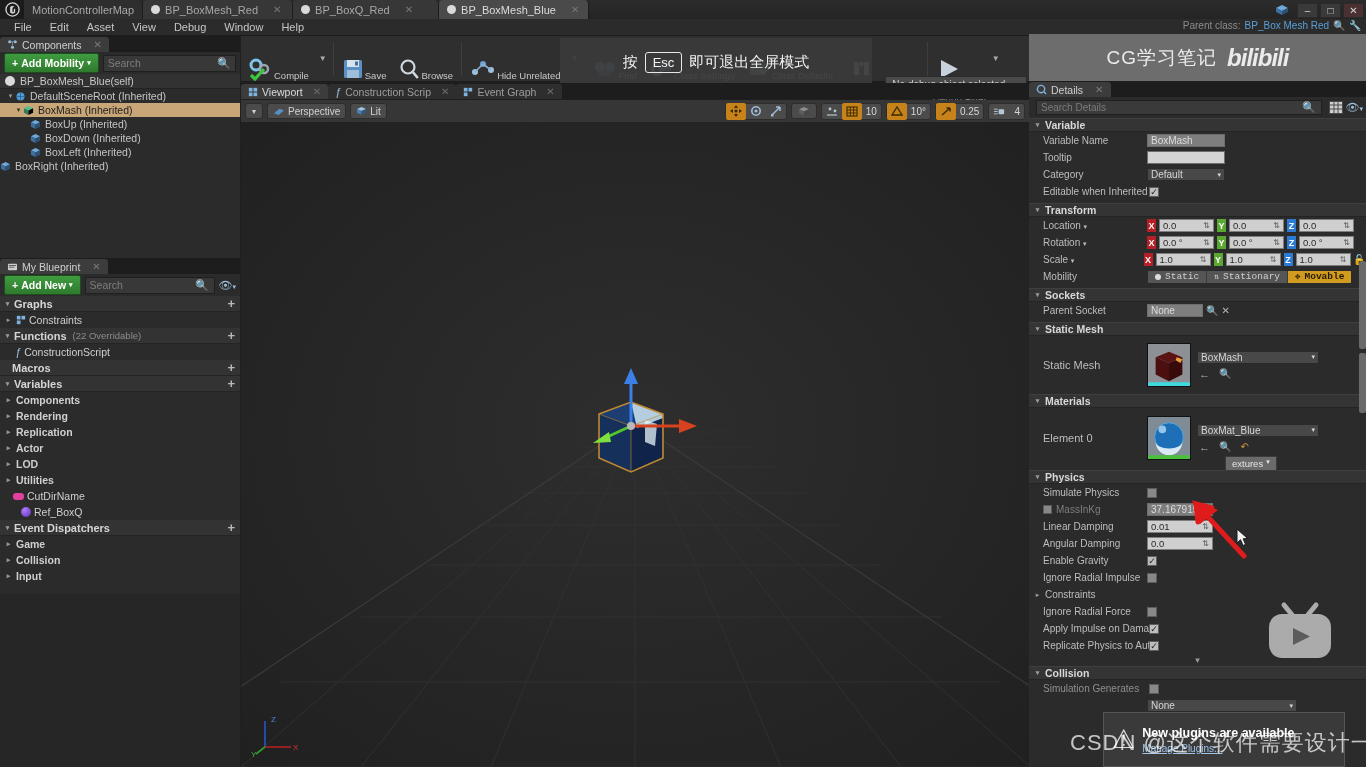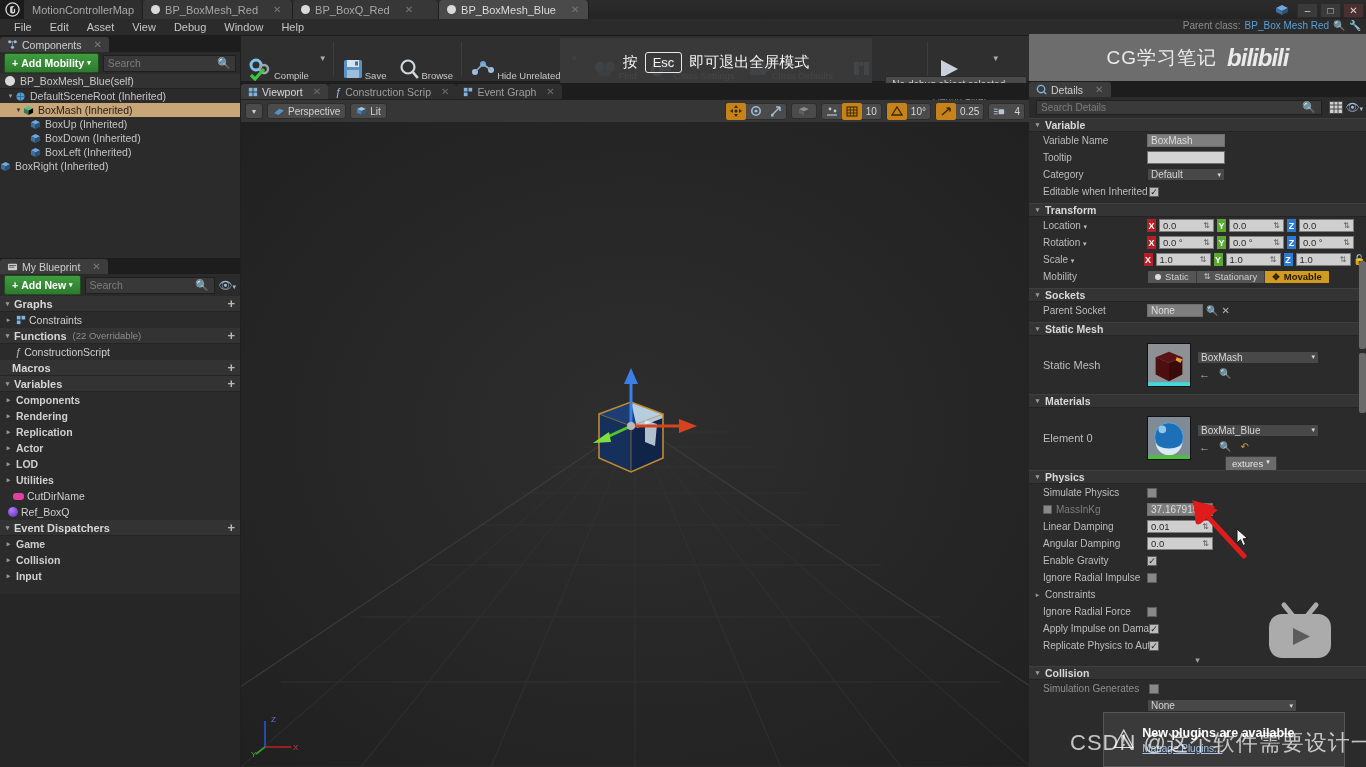--- a/index.html
+++ b/index.html
@@ -118,21 +118,21 @@
      display:flex; align-items:center; justify-content:space-between; padding:0 3px;}
   .cbx { width:10px;height:10px;background:#bdbdbd;border:1px solid #5c5c5c; display:flex;align-items:center;justify-content:center;
      color:#1f1f1f; font-size:9px;}
   .cbx.off { background:#888888; }
   .axis { width:9px; height:13px; display:flex; align-items:center; justify-content:center; font-size:9px; font-weight:bold; color:#fff;}
   .ax-x{background:#b52026;} .ax-y{background:#5aa832;} .ax-z{background:#2b7ad4;}
   .numfield { background:#cfcfcf; color:#2a2a2a; height:13px; font-size:9.5px; padding:0 3px; display:flex; align-items:center;
      justify-content:space-between; width:55px; border:1px solid #7d7d7d;}
   .numfield .sp { color:#5a5a5a; font-size:8px;}
   .mobrow { display:flex; background:#555; border:1px solid #2b2b2b; border-radius:2px; overflow:hidden; height:14px;}
-  .mobrow div { display:flex; align-items:center; gap:4px; padding:0 7px; font-size:9.5px; color:#cfcfcf; border-right:1px solid #3b3b3b;}
+  .mobrow div { display:flex; align-items:center; gap:4px; padding:0 7px; font-size:9.5px; color:#cfcfcf; border-right:1px solid #3b3b3b;font-family:Liberation Mono, monospace;}
   .mobrow div.on { background:#d09b1e; color:#241800; font-weight:bold; border-right:none;}
   .thumb { width:44px;height:44px; border:1px solid #111; }
   .dscroll { position:absolute; right:0; width:7px; background:#222;}
   .dscroll .th { background:#6a6a6a; width:7px; border-radius:2px;}
 
   
   #bililogo { position:absolute; left:1262px; top:600px; width:76px; height:62px; opacity:.78;}
   #toast { position:absolute; left:1103px; top:712px; width:242px; height:55px; background:#3a3a3a; border:1px solid #555;
      display:flex; align-items:center; gap:7px; padding:4px 8px;}
   #toast .warn { color:#d8d8d8; font-size:26px;}
@@ -374,21 +374,21 @@
         <span>LOD</span>
       </div>
     <div class="listrow bold">
         <span class="arrow">▸</span>
         <span>Utilities</span>
       </div>
     <div class="listrow" style="padding-left:13px">
       <span style="width:11px;height:7px;background:#e040a0;border-radius:3px;display:inline-block"></span>
       <span>CutDirName</span>
     </div>
-    <div class="listrow" style="padding-left:8px">
+    <div class="listrow" style="padding-left:21px">
       <span style="width:10px;height:10px;background:radial-gradient(circle at 35% 30%, #b07bff, #5a2fb0);border-radius:50%;display:inline-block"></span>
       <span>Ref_BoxQ</span>
     </div>
 
     <div class="sect-hdr">
       <span class="ttl">
           <span class="arrow">▾</span>
       <span>Event Dispatchers</span>
         </span>
       <span class="plus">+</span>

